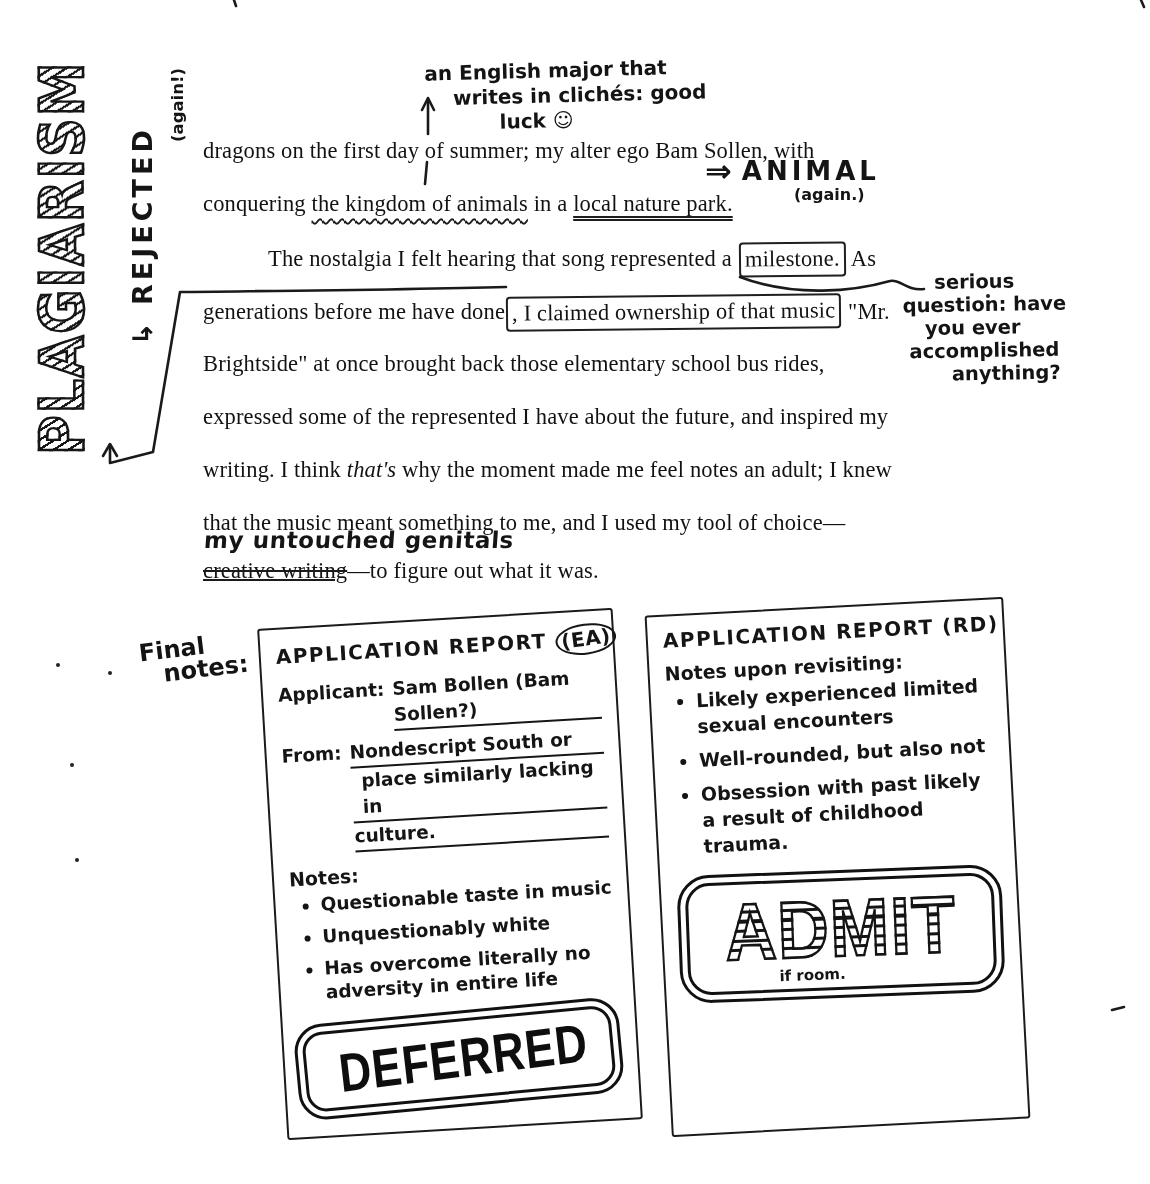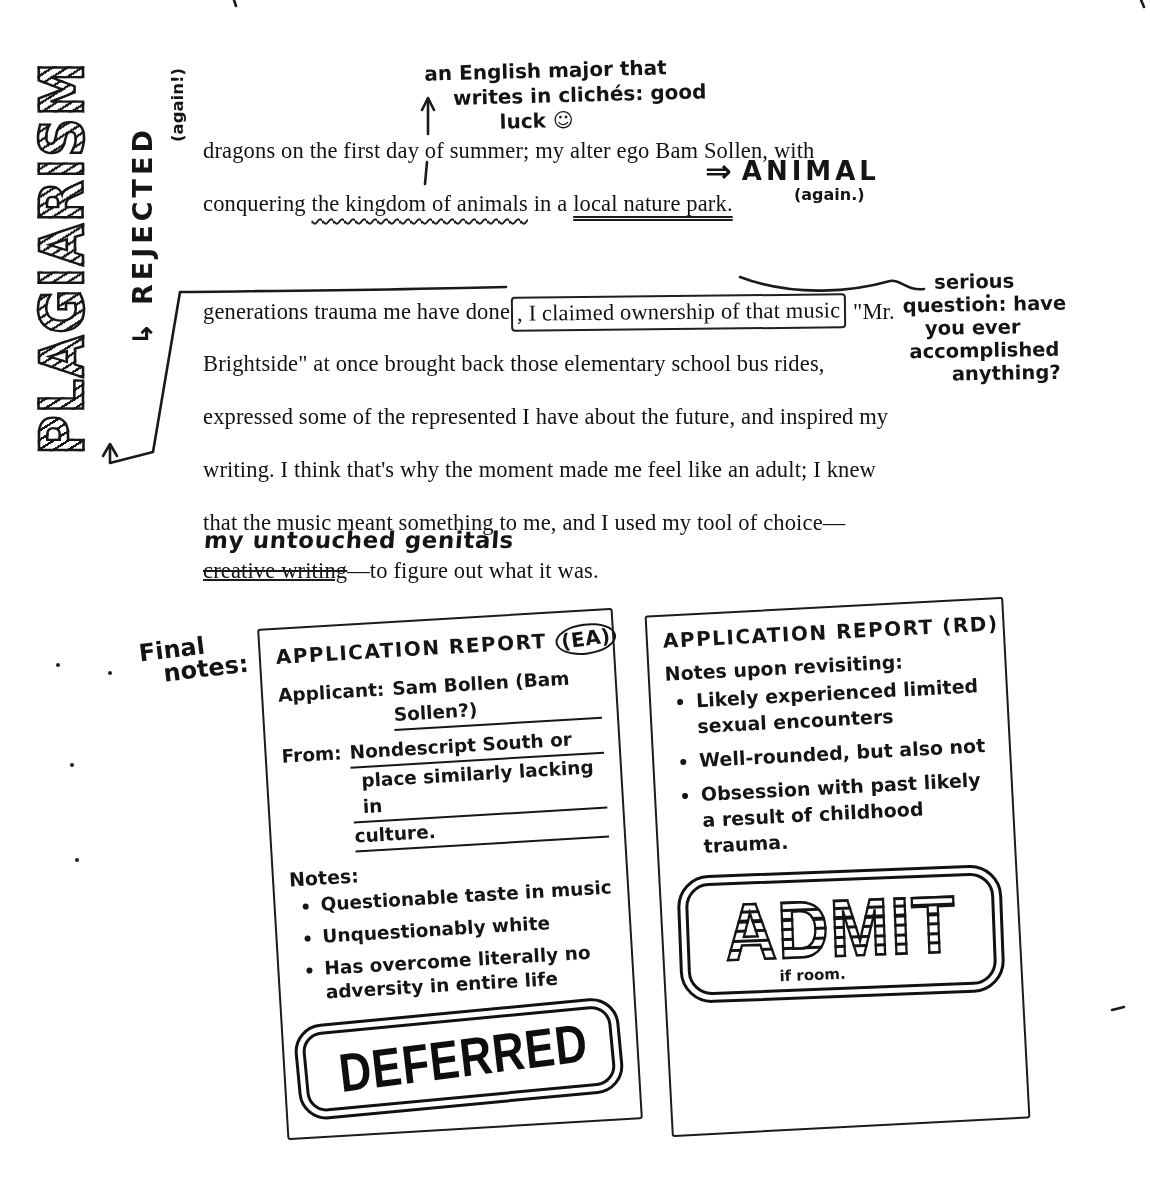--- a/index.html
+++ b/index.html
@@ -2,21 +2,21 @@
 <html><head>
 <meta charset="utf-8">
 <style>
   html,body{margin:0;padding:0;background:#fff;}
   .page{position:relative;width:1150px;height:1184px;background:#fff;overflow:hidden;
         font-family:"Liberation Serif",serif;color:#141414;}
 
   
   .tline{position:absolute;left:203px;white-space:nowrap;
          font:22.5px/30px "Liberation Serif",serif;letter-spacing:.15px;color:#121212;}
-  .ital{}
+  .ital{font-style:italic;}
   .wavy{text-decoration:underline;text-decoration-style:wavy;text-decoration-thickness:2px;
         text-underline-offset:7px;text-decoration-color:#1c1c1c;}
   .dbl{text-decoration:underline;text-decoration-style:double;text-decoration-thickness:1.8px;
        text-underline-offset:5px;text-decoration-color:#1c1c1c;}
   .boxed{display:inline-block;border:2.2px solid #1f1f1f;border-radius:4px;
          padding:0 4px 1px;margin:0 1px;transform:rotate(-.6deg);}
   .strike{text-decoration:underline line-through;text-decoration-thickness:2px;
           text-decoration-color:#1b1b1b;}
   .hand-insert{position:absolute;left:204px;top:527px;
           font:700 23px/26px "DejaVu Sans",sans-serif;letter-spacing:.6px;
@@ -110,31 +110,34 @@
     <div class="l2">writes in clichés: good</div>
     <div class="l3">luck ☺</div>
   </div>
 
   <div class="tline" style="top:136px">
     <span>dragons on the first day of summer; my alter ego Bam Sollen, with</span>
   </div>
   <div class="tline" style="top:189px">
     <span>conquering </span><span class="wavy">the kingdom of animals</span><span> in a </span><span class="dbl">local nature park.</span>
   </div>
+  <div class="tline" style="top:242px;left:268px">
+    <span>The nostalgia I felt hearing that song represented a</span> <span class="boxed">milestone.</span> <span>As</span>
+  </div>
   <div class="tline" style="top:295px">
-    <span>generations trauma me have done</span><span class="boxed">, I claimed ownership of that music</span> <span>"Mr.</span>
+    <span>generations before me have done</span><span class="boxed">, I claimed ownership of that music</span> <span>"Mr.</span>
   </div>
   <div class="tline" style="top:349px">
     <span>Brightside" at once brought back those elementary school bus rides,</span>
   </div>
   <div class="tline" style="top:402px">
     <span>expressed some of the represented I have about the future, and inspired my</span>
   </div>
   <div class="tline" style="top:455px">
-    <span>writing. I think </span><span class="ital">that's</span><span> why the moment made me feel like an adult; I knew</span>
+    <span>writing. I think </span><span class="ital">that's</span><span> why the moment made me feel notes an adult; I knew</span>
   </div>
   <div class="tline" style="top:508px">
     <span>that the music meant something to me, and I used my tool of choice—</span>
   </div>
   <div class="hand-insert">my untouched genitals</div>
   <div class="tline" style="top:556px">
     <span class="strike">creative writing</span><span>—to figure out what it was.</span>
   </div>
 
   <div class="animal hand">

